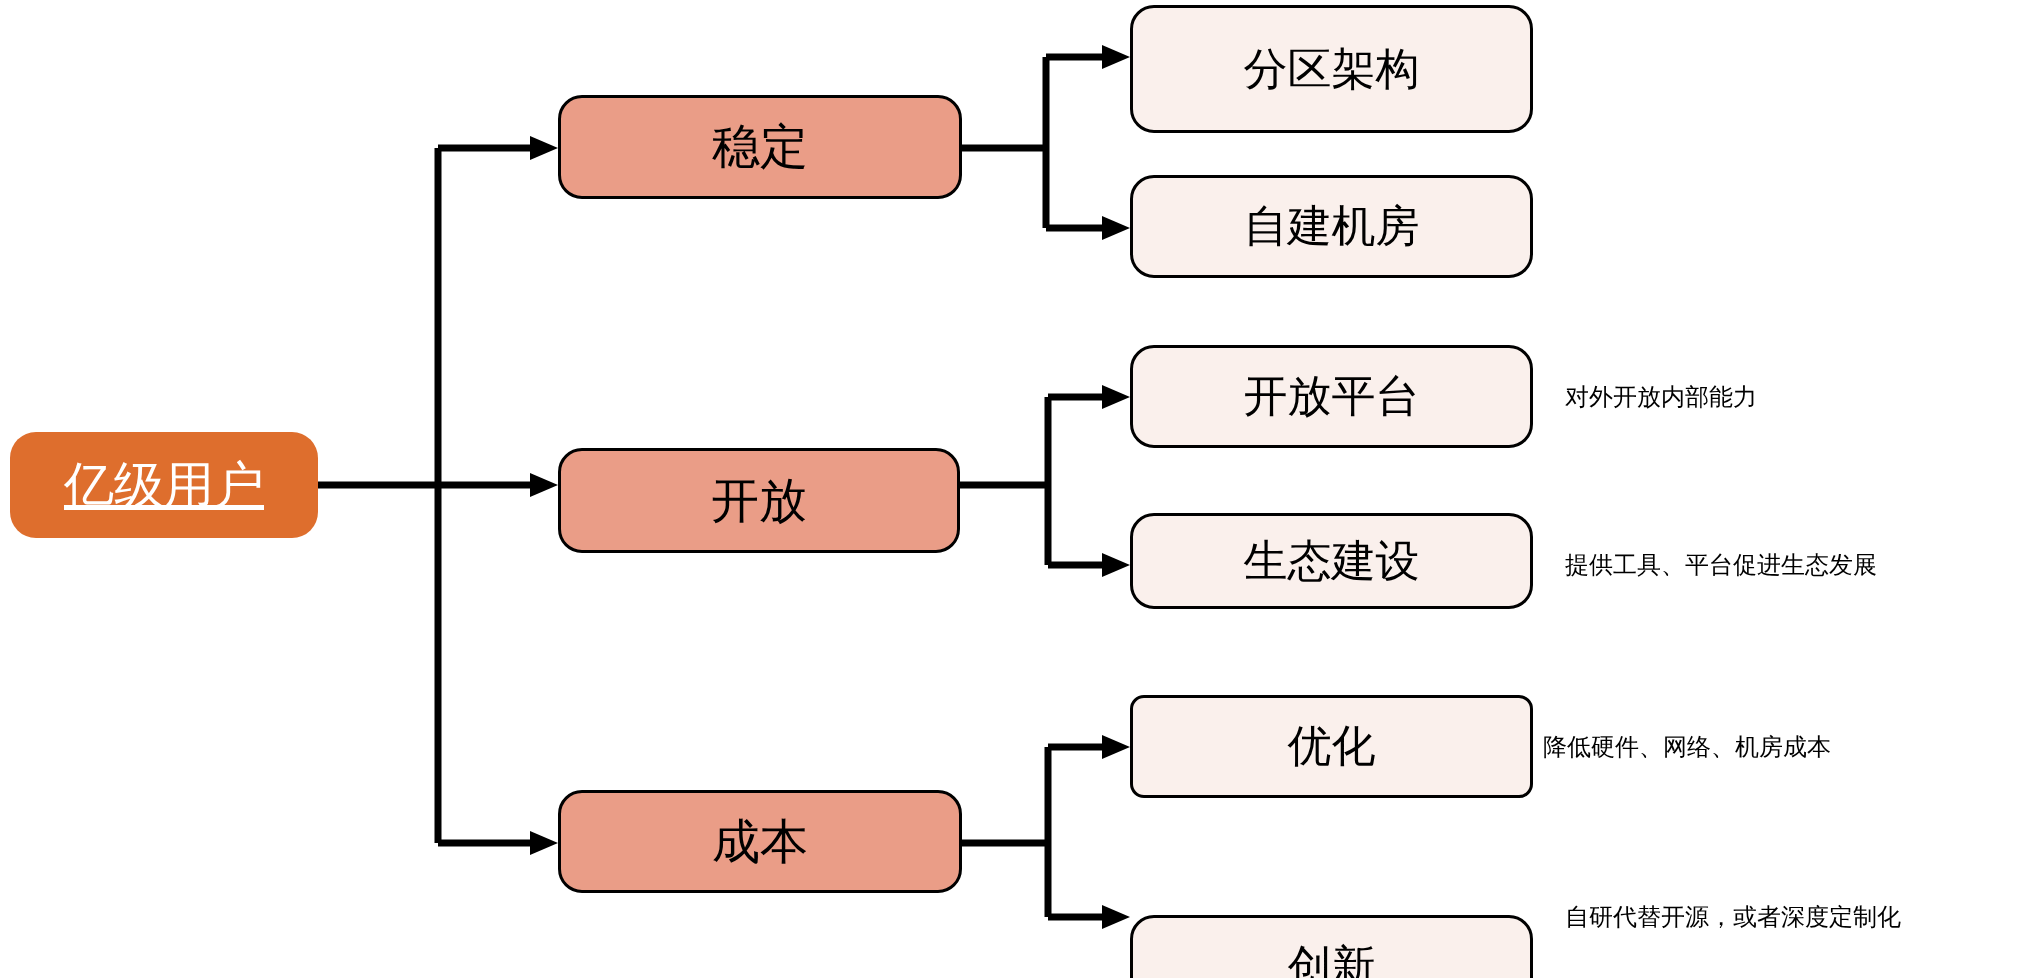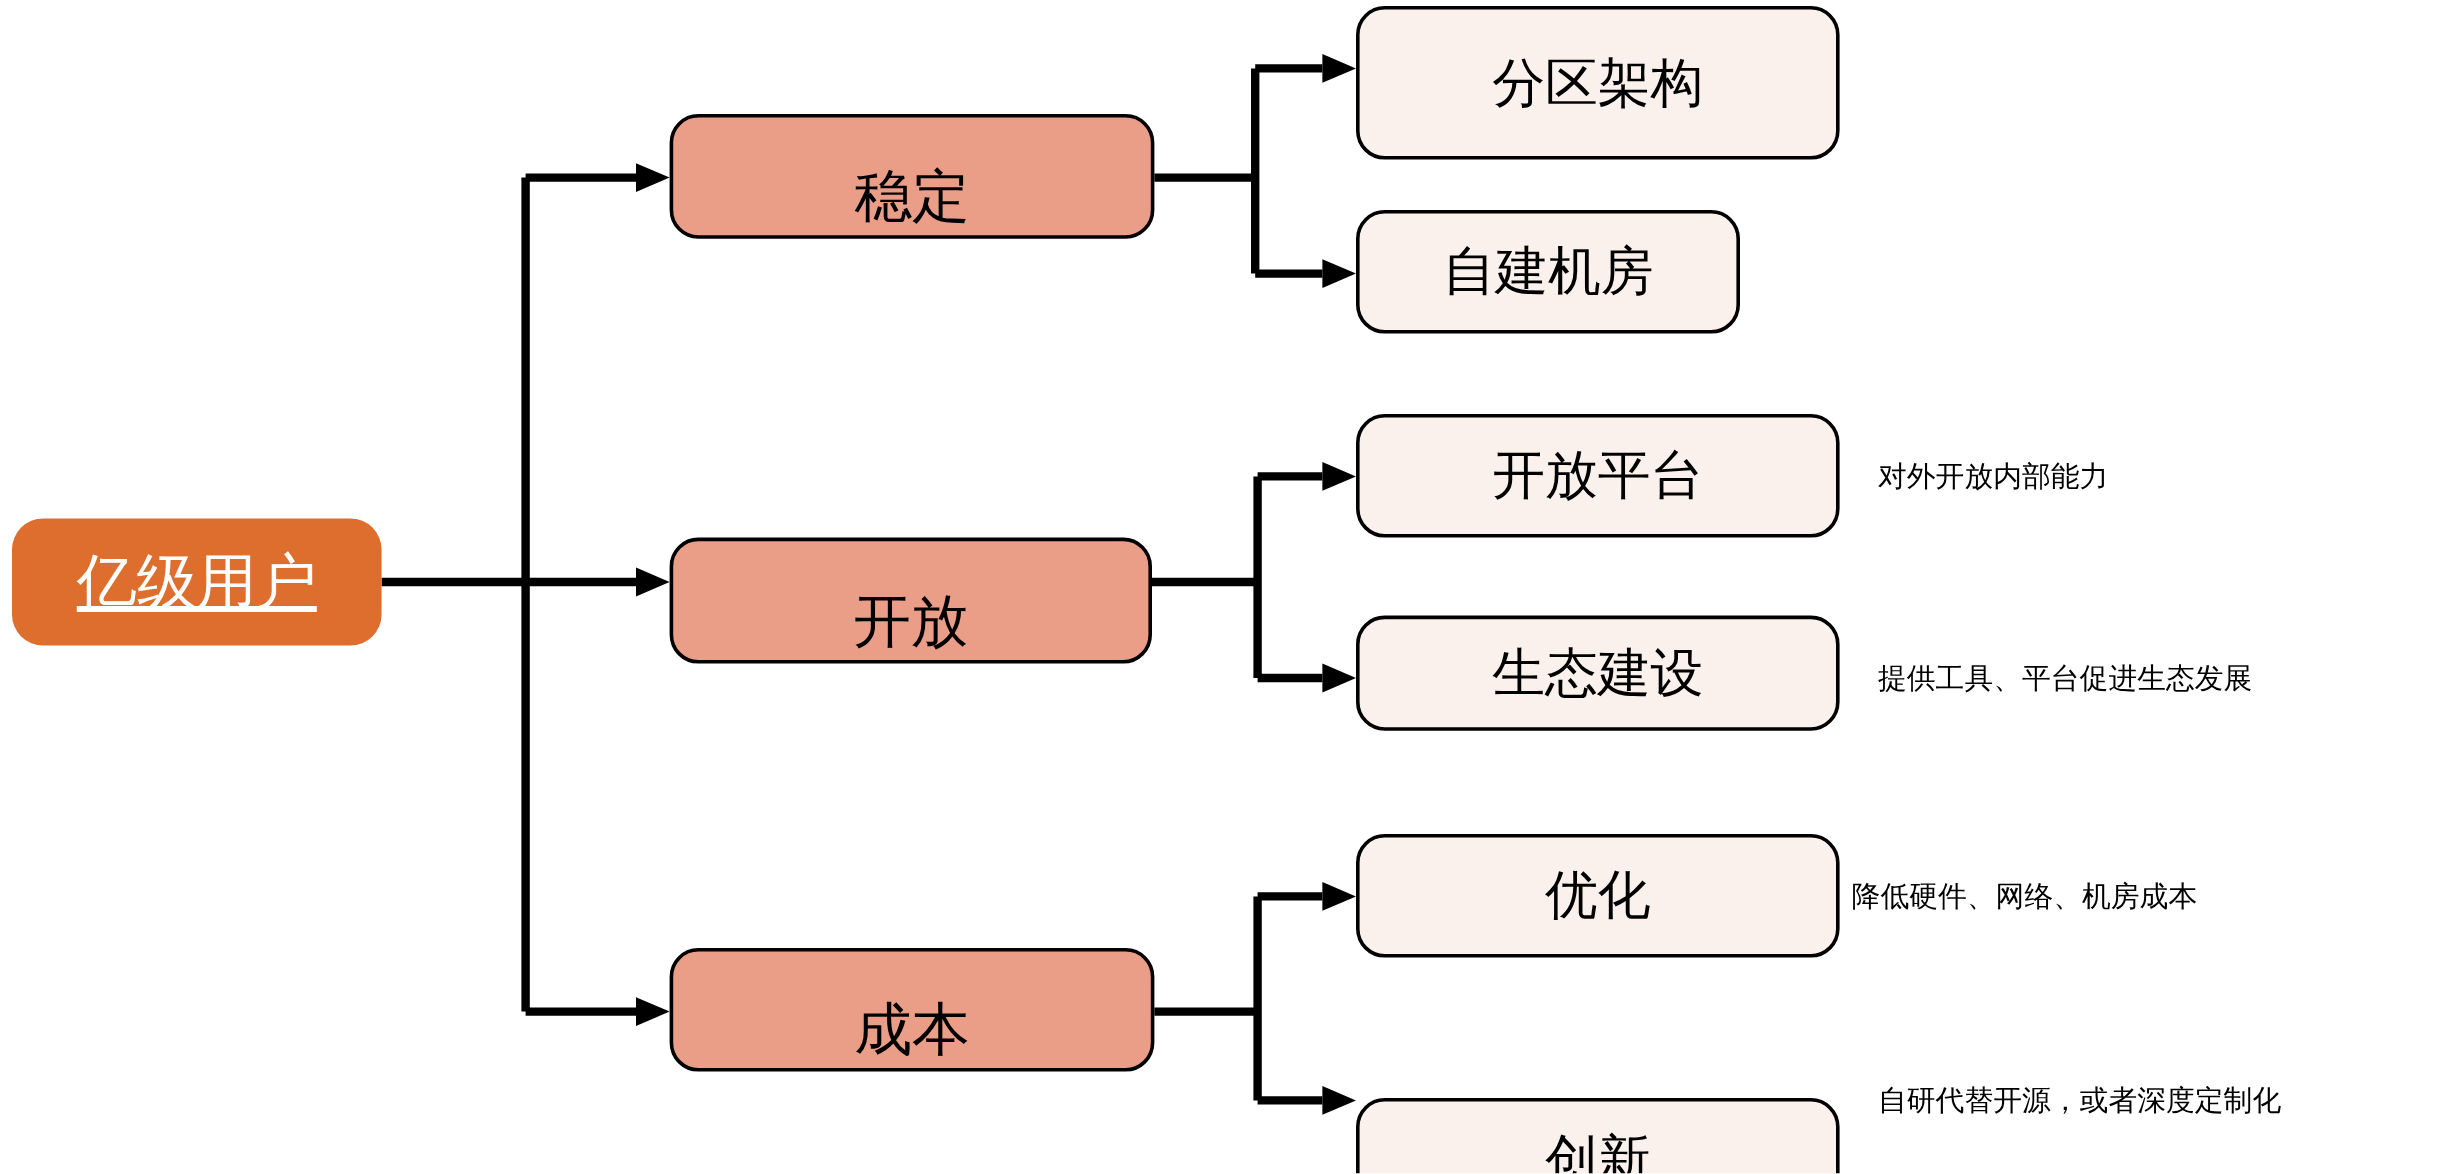--- a/index.html
+++ b/index.html
@@ -50,21 +50,20 @@
     border-radius: 26px;
     color: var(--root-text);
     font-size: 50px;
     text-decoration: underline;
   }
   .node-branch {
     background: var(--branch-bg);
     border: 3px solid var(--line-color);
     border-radius: 24px;
     font-size: 48px;
-    align-items: flex-end;
   }
   .node-leaf {
     background: var(--leaf-bg);
     border: 3px solid var(--line-color);
     border-radius: 24px;
     font-size: 44px;
   }
   .note {
     position: absolute;
     display: flex;
@@ -122,32 +121,32 @@
   <div class="node node-branch" style="left:558px; top:432px; width:402px; height:105px;margin-top:16px;">
     <span>开放</span>
   </div>
   <div class="node node-branch" style="left:558px; top:790px; width:404px; height:103px;">
     <span>成本</span>
   </div>
 
   <div class="node node-leaf" style="left:1130px; top:5px; width:403px; height:128px;">
     <span>分区架构</span>
   </div>
-  <div class="node node-leaf" style="left:1130px; top:175px; width:320px; height:103px;">
+  <div class="node node-leaf" style="left:1130px; top:175px; width:403px; height:103px;">
     <span>自建机房</span>
   </div>
 
   <div class="node node-leaf" style="left:1130px; top:345px; width:403px; height:103px;align-items:center;">
     <span>开放平台</span>
   </div>
   <div class="node node-leaf" style="left:1130px; top:513px; width:403px; height:96px;">
     <span>生态建设</span>
   </div>
 
-  <div class="node node-leaf" style="left:1130px; top:695px; width:403px; height:103px;">
+  <div class="node node-leaf" style="left:1130px; top:695px; width:403px; height:103px;border-radius:14px;">
     <span>优化</span>
   </div>
   <div class="node node-leaf" style="left:1130px; top:915px; width:403px; height:103px;">
     <span>创新</span>
   </div>
 
   <div class="note" style="left:1565px; top:345px;">对外开放内部能力</div>
   <div class="note" style="left:1565px; top:513px;">提供工具、平台促进生态发展</div>
   <div class="note" style="left:1543px; top:695px;">降低硬件、网络、机房成本</div>
   <div class="note" style="left:1565px; top:865px;">自研代替开源，或者深度定制化</div>

